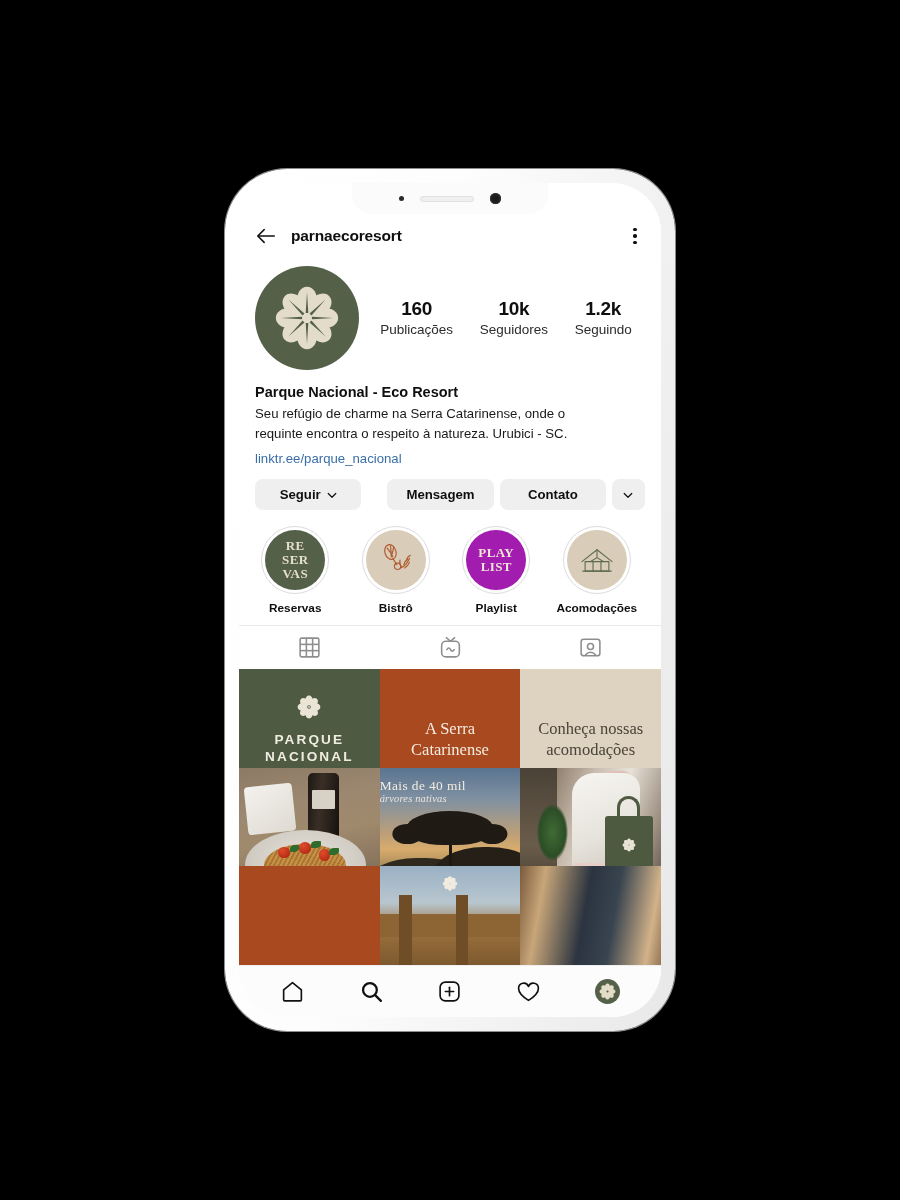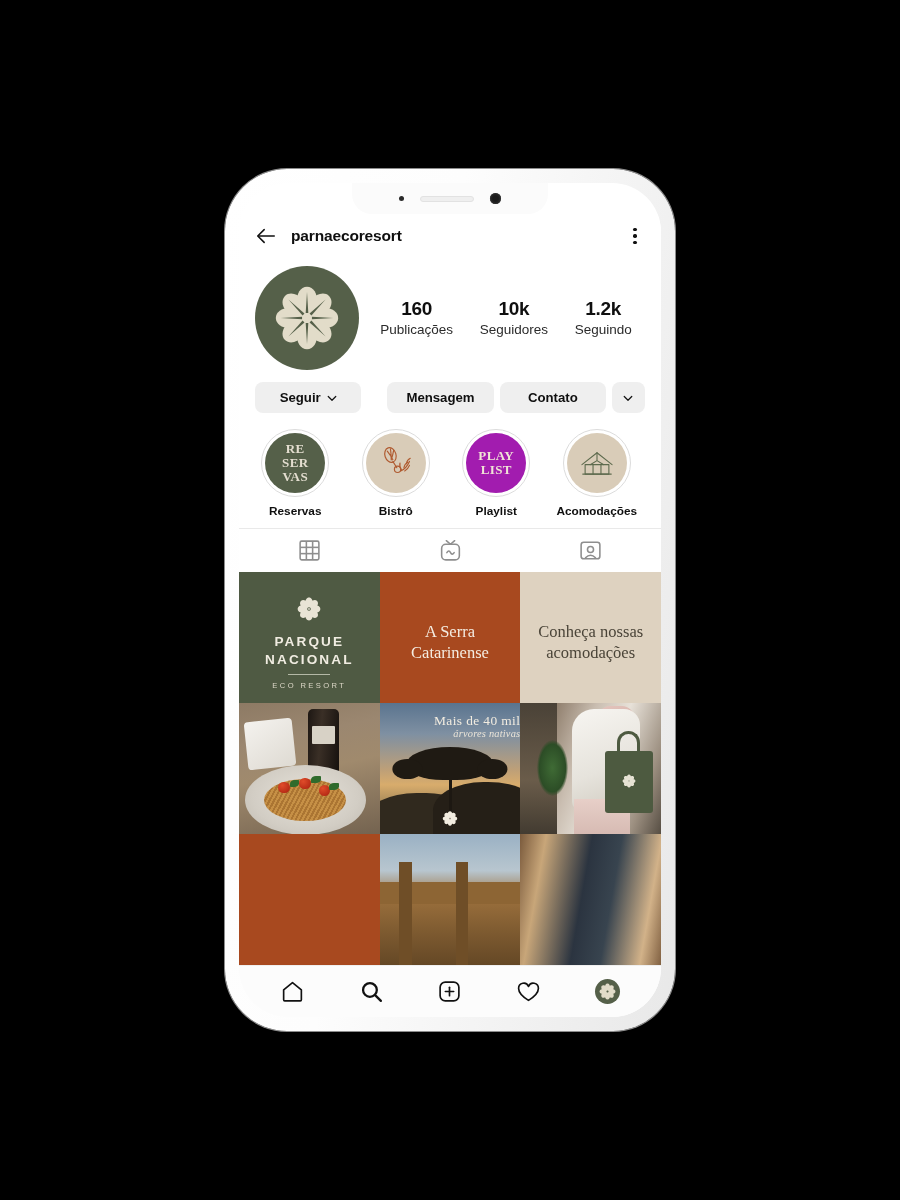--- a/index.html
+++ b/index.html
@@ -445,22 +445,22 @@
     position: absolute;
     top: 38%;
     width: 34%; height: 58%;
     background: #1f1a13;
     border-radius: 50%;
   }
   .tile-tree .canopy::before { left: -16%; }
   .tile-tree .canopy::after  { right: -16%; }
   .tile-tree .tree-txt {
     position: absolute;
-    top: 7%; left: 16px; right: 0;
-    text-align: right;
+    top: 7%; left: 0; right: 0;
+    text-align: left;
     z-index: 3;
   }
   .tile-tree .tt1 {
     font-family: "Liberation Serif", serif;
     font-size: 13.4px;
     color: #f2ece0;
     letter-spacing: 0.4px;
     line-height: 1.15;
   }
   .tile-tree .tt2 {
@@ -643,20 +643,28 @@
             <div class="stat-num">10k</div>
             <div class="stat-label">Seguidores</div>
           </div>
           <div class="stat">
             <div class="stat-num">1.2k</div>
             <div class="stat-label">Seguindo</div>
           </div>
         </div>
       </div>
 
+      <div class="bio">
+        <div class="bio-name">Parque Nacional - Eco Resort</div>
+        <div class="bio-text">
+          <span>Seu refúgio de charme na Serra Catarinense, onde o requinte</span>
+          <span>encontra o respeito à natureza. Urubici - SC.</span>
+        </div>
+        <a class="bio-link" href="#">linktr.ee/parque_nacional</a>
+      </div>
 
       <div class="actions">
         <button class="btn btn-follow">
           <span>Seguir</span>
           <svg class="chev" viewBox="0 0 12 8" fill="none" stroke="#111" stroke-width="1.6" stroke-linecap="round" stroke-linejoin="round">
               <polyline points="1,2 6,7 11,2"></polyline>
             </svg>
         </button>
         <button class="btn btn-message">
           <span>Mensagem</span>

